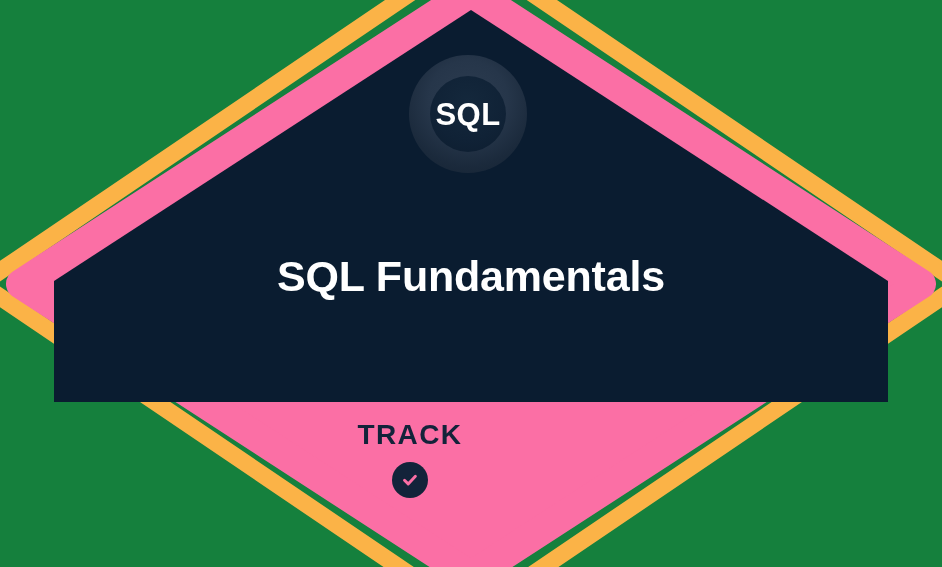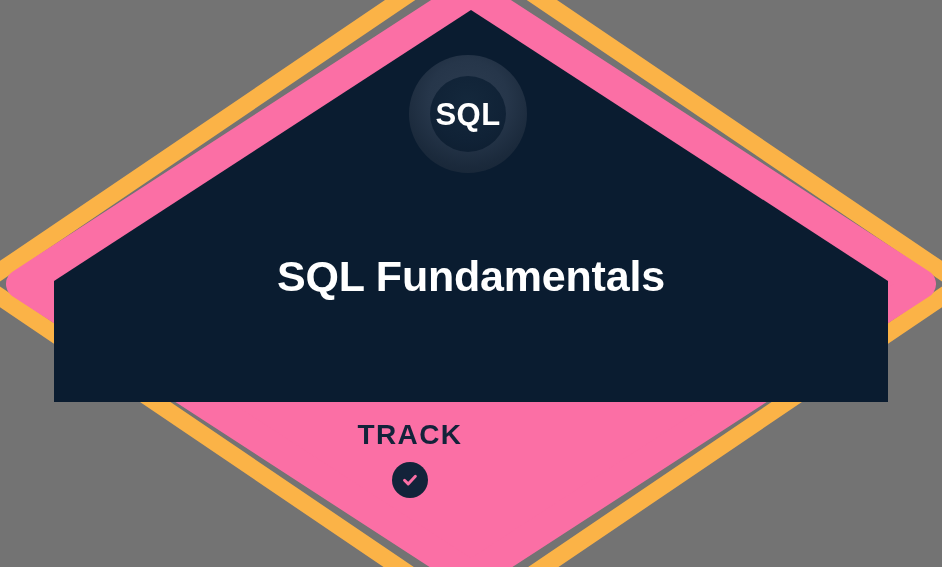--- a/index.html
+++ b/index.html
@@ -11,21 +11,21 @@
     width: 942px;
     height: 567px;
     overflow: hidden;
     font-family: "Liberation Sans", sans-serif;
   }
 
   #badge-card {
     position: relative;
     width: 942px;
     height: 567px;
-    background: #737373;
+    background: #15803d;
   }
 
   
   #diamond-svg {
     position: absolute;
     left: 0;
     top: 0;
     width: 942px;
     height: 567px;
     display: block;

